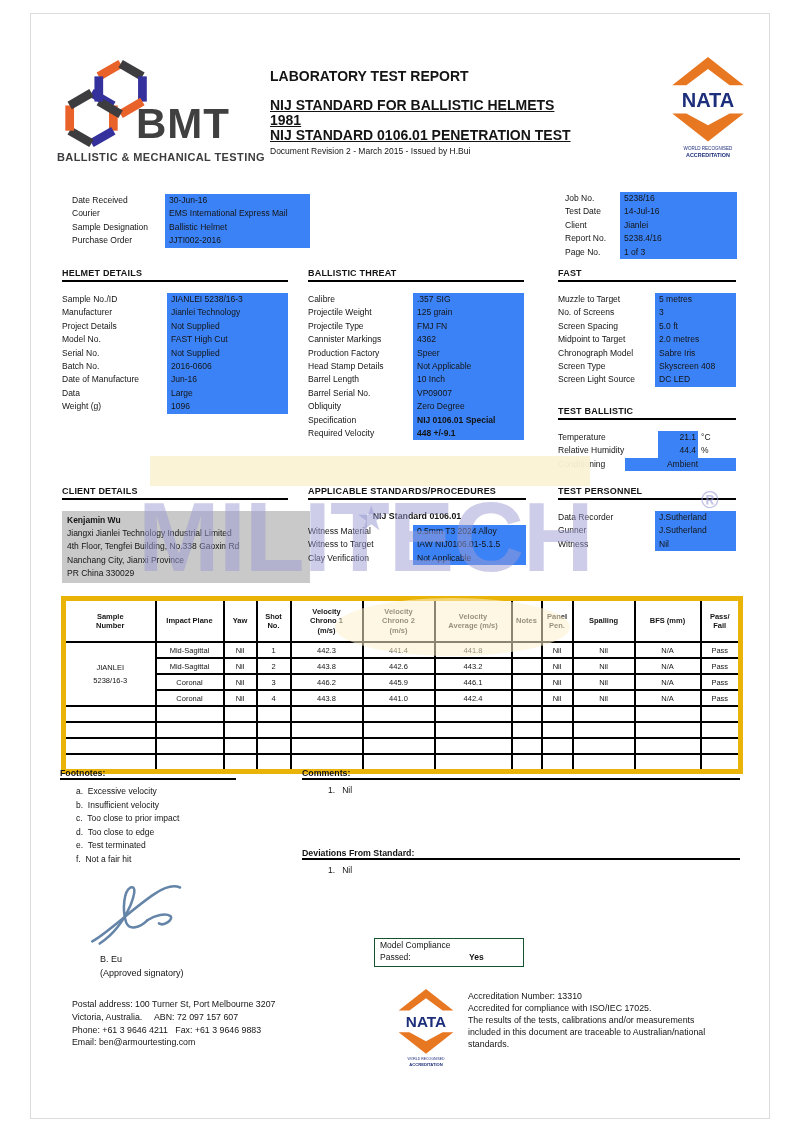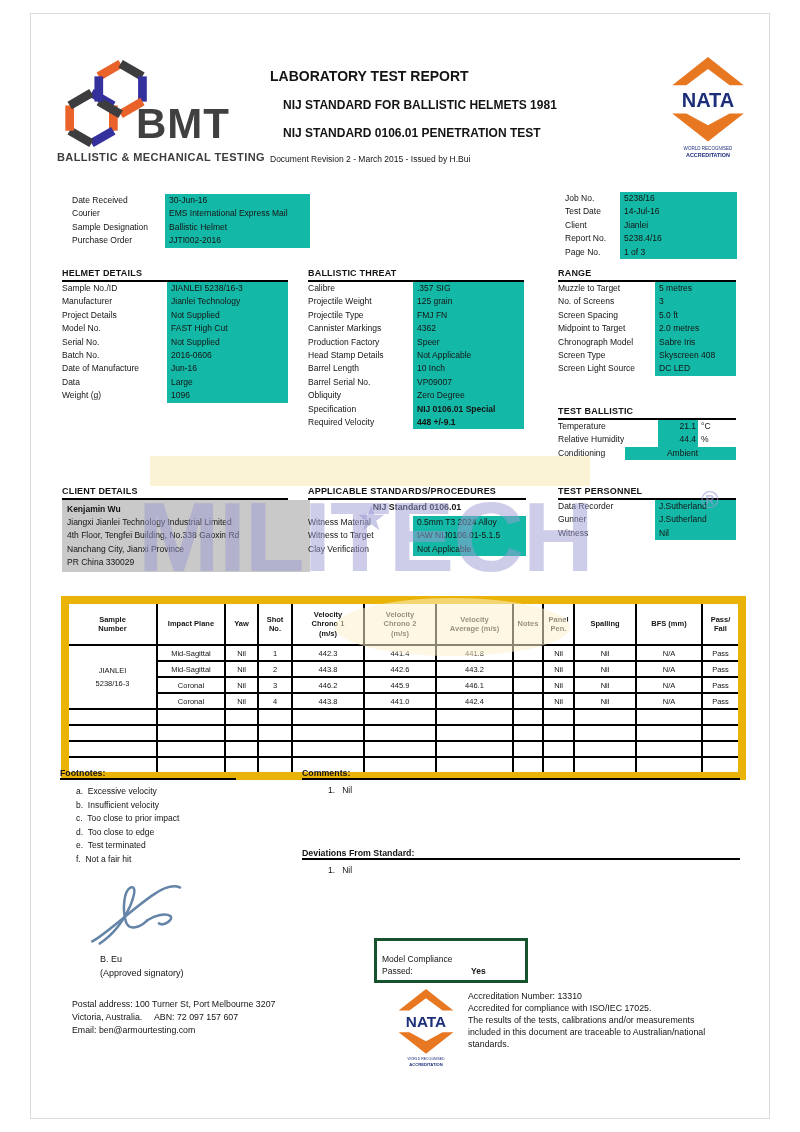--- a/index.html
+++ b/index.html
@@ -6,60 +6,60 @@
   .page{position:relative;width:800px;height:1132px;background:#ffffff;overflow:hidden;
         font-family:"Liberation Sans",sans-serif;color:#141414;}
   .abs{position:absolute;}
   .page-border{left:30px;top:13px;width:738px;height:1104px;border:1px solid #dcdcdc;}
 
   
   .bmt-wordmark{left:136px;top:100px;font-size:42px;font-weight:bold;color:#404040;letter-spacing:1px;}
   .bmt-tagline{left:57px;top:151px;font-size:11px;font-weight:bold;color:#3d3d3f;letter-spacing:.4px;}
   .title-block{left:270px;top:68px;width:310px;}
   .doc-title{font-size:14px;font-weight:bold;margin:0 0 14px 0;}
-  .doc-std{font-size:12px;font-weight:bold;line-height:15px;margin:13px;}
+  .doc-std{font-size:14px;font-weight:bold;line-height:15px;margin:0;text-decoration:underline;}
   .doc-rev{font-size:8.5px;margin-top:3px;}
   svg text{font-family:"Liberation Sans",sans-serif;}
 
   
   .sec-heading{font-size:9px;font-weight:bold;border-bottom:2px solid #000;
-               padding-bottom:2px;letter-spacing:.2px;}
+               padding-bottom:2px;margin-bottom:11px;letter-spacing:.2px;}
 
   
   .frow{display:flex;font-size:8.5px;line-height:13.4px;}
   .flabel{flex:none;width:var(--labw,105px);}
-  .fvalue{flex:1;background:#14b8a6;padding-left:4px;min-height:13.4px;}
+  .fvalue{flex:1;background:#3b82f6;padding-left:4px;min-height:13.4px;}
   .fvalue.bold{font-weight:bold;}
   .frow.has-unit .fspacer{flex:1;}
   .frow.has-unit .fvalue{flex:none;width:38px;text-align:right;padding-left:0;padding-right:2px;}
   .funit{flex:none;width:38px;padding-left:3px;}
   .frow.center .flabel{width:67px;}
   .frow.center .fvalue{text-align:center;}
 
   .gray-block{background:#c9c9c9;font-size:8.5px;line-height:13.2px;padding:3px 5px;width:238px;}
   .gray-block .line:first-child{font-weight:bold;}
   .std-sub{font-size:8.8px;font-weight:bold;text-align:center;margin:2px 0 4px 0;}
 
   
   table.results{border-collapse:collapse;width:679px;table-layout:fixed;}
   table.results th,table.results td{border:2px solid #000;font-size:7.5px;text-align:center;
      padding:0;overflow:hidden;}
-  table.results{border:8px solid #eab308;}
+  table.results{border:5px solid #eab308;}
   table.results th{height:40px;font-weight:bold;line-height:9.5px;}
   table.results td{height:14px;line-height:13px;}
 
   
   .note-head{font-size:8.8px;font-weight:bold;border-bottom:2px solid #000;padding-bottom:0;}
   .note-item{font-size:8.5px;line-height:13.5px;white-space:pre;}
   .fn-items{margin:5px 0 0 16px;}
   .cm-items{margin:4px 0 0 26px;}
 
   .sig-name{left:100px;top:954px;font-size:9px;}
   .sig-role{left:100px;top:968px;font-size:9px;}
-  .comp-box{left:374px;top:938px;width:138px;border:3px solid #14532d;padding:12px 5px 3px 5px;font-size:8.5px;}
+  .comp-box{left:374px;top:938px;width:138px;border:1px solid #14532d;padding:0 5px 3px 5px;font-size:8.5px;}
   .comp-row{display:flex;line-height:12px;}
   .comp-row .cl{width:62px;}
   .comp-row .cv{font-weight:bold;margin-left:27px;}
 
   .footer-text{font-size:8.8px;line-height:12.8px;white-space:pre;}
   .accr-text{font-size:8.8px;line-height:12px;}
 
   
   .wm{pointer-events:none;}
   .wm-band{left:150px;top:456px;width:440px;height:30px;background:#fbf2d3;opacity:.95;}
@@ -236,21 +236,21 @@
           <span class="fvalue bold">NIJ 0106.01 Special</span>
         </div>
         <div class="frow">
           <span class="flabel">Required Velocity</span>
           <span class="fvalue bold">448 +/-9.1</span>
         </div>
       </div>
   </div>
 
   <div class="abs" style="left:558px;top:268px;width:178px;--labw:97px;">
-    <div class="sec-heading">RANGE</div>
+    <div class="sec-heading">FAST</div>
     <div>
         <div class="frow">
           <span class="flabel">Muzzle to Target</span>
           <span class="fvalue">5 metres</span>
         </div>
         <div class="frow">
           <span class="flabel">No. of Screens</span>
           <span class="fvalue">3</span>
         </div>
         <div class="frow">
@@ -526,21 +526,21 @@
   <div class="abs comp-box">
     <div class="comp-row">
         <span>Model Compliance</span>
       </div>
     <div class="comp-row">
       <span class="cl">Passed:</span>
       <span class="cv">Yes</span>
     </div>
   </div>
 
-  <div class="abs footer-text" style="left:72px;top:998px;width:320px;"><div class="footer-line">Postal address: 100 Turner St, Port Melbourne 3207</div><div class="footer-line">Victoria, Australia.     ABN: 72 097 157 607</div><div class="footer-line">Email: ben@armourtesting.com</div></div>
+  <div class="abs footer-text" style="left:72px;top:998px;width:320px;"><div class="footer-line">Postal address: 100 Turner St, Port Melbourne 3207</div><div class="footer-line">Victoria, Australia.     ABN: 72 097 157 607</div><div class="footer-line">Phone: +61 3 9646 4211   Fax: +61 3 9646 9883</div><div class="footer-line">Email: ben@armourtesting.com</div></div>
 
   <svg class="abs" style="left:397px;top:988px;" width="58" height="80" viewBox="0 0 70 96">
     <polygon points="2,27 35,1 68,27 55,27 35,12 15,27" fill="#e87722"></polygon>
     <text x="35" y="47" text-anchor="middle" font-size="18.5" font-weight="bold" fill="#1d2e7b">NATA</text>
     <polygon points="2,53 15,53 35,64 55,53 68,53 35,79" fill="#e87722"></polygon>
     <text x="35" y="87" text-anchor="middle" font-size="4.2" fill="#1d2e7b">WORLD RECOGNISED</text>
     <text x="35" y="93.5" text-anchor="middle" font-size="5" font-weight="bold" fill="#1d2e7b">ACCREDITATION</text>
   </svg>
 
   <div class="abs accr-text" style="left:468px;top:990px;width:300px;">

